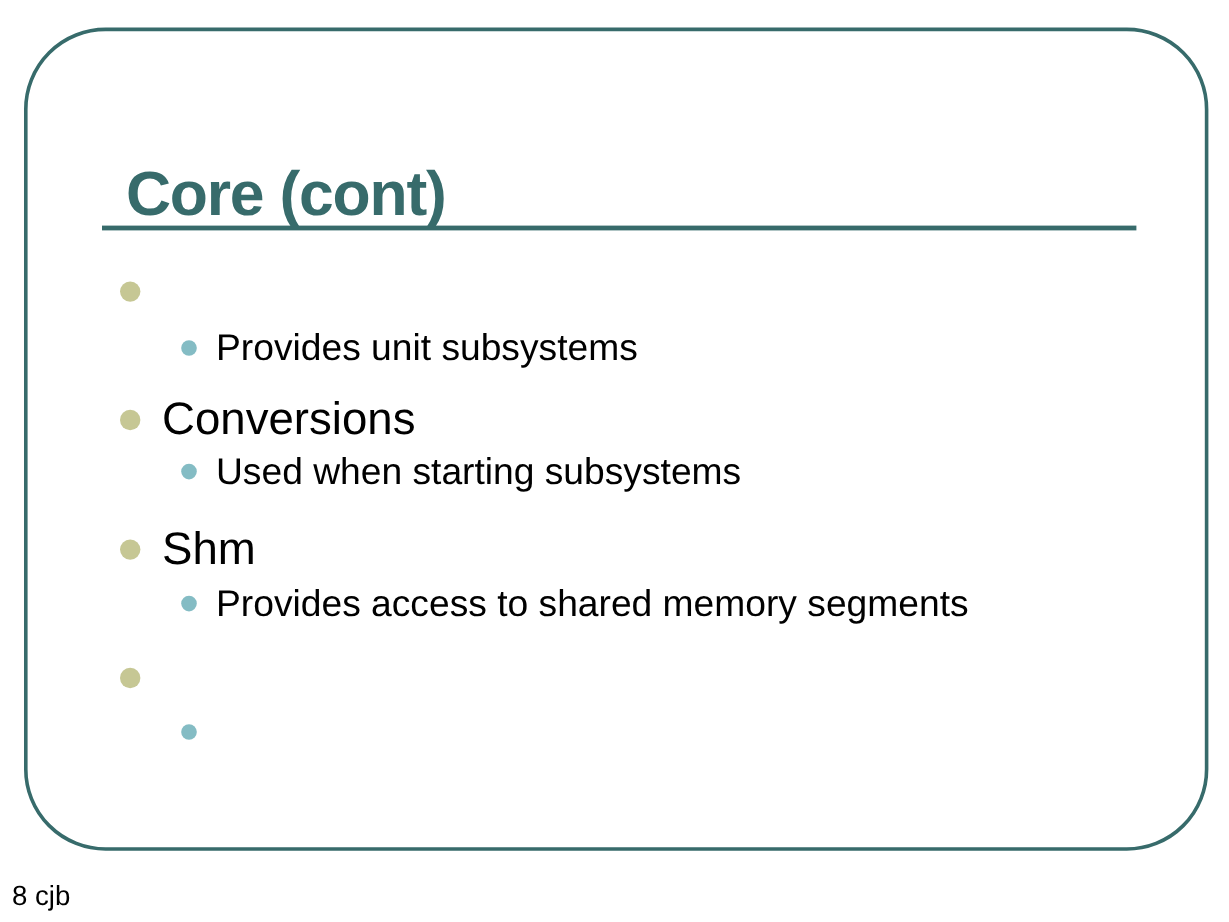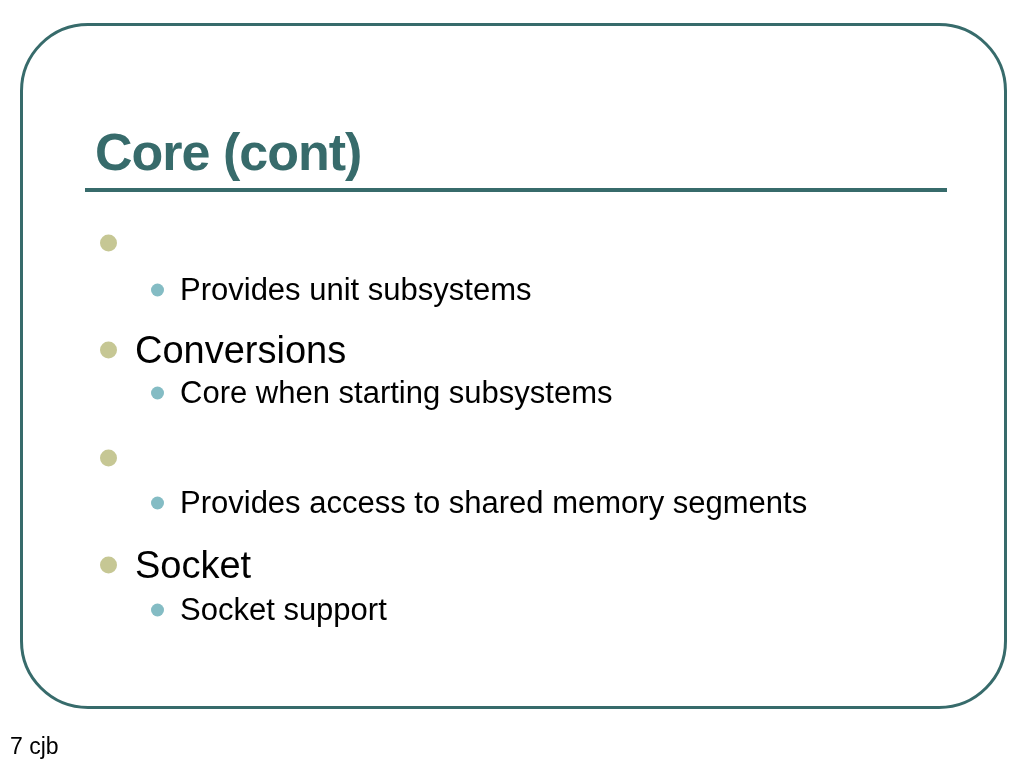--- a/index.html
+++ b/index.html
@@ -21,21 +21,21 @@
     top: 23px;
     width: 981px;
     height: 680px;
     border: 3px solid #376b6b;
     border-radius: 68px;
   }
   .title {
     position: absolute;
     left: 95px;
     top: 122px;
-    margin: 0;
+    margin: 10px;
     font-size: 52px;
     font-weight: 900;
     letter-spacing: -1px;
     color: #376b6b;
     white-space: nowrap;
   }
   .title-rule {
     position: absolute;
     left: 85px;
     top: 188px;
@@ -117,37 +117,36 @@
     <span>Provides unit subsystems</span>
   </div>
 
   <div class="row l1 row3">
     <span class="dot"></span>
     <span>Conversions</span>
   </div>
 
   <div class="row l2 row4">
     <span class="dot"></span>
-    <span>Core when starting subsystems</span>
+    <span>Used when starting subsystems</span>
   </div>
 
   <div class="row l1 row5">
     <span class="dot"></span>
+    <span>Shm</span>
   </div>
 
   <div class="row l2 row6">
     <span class="dot"></span>
     <span>Provides access to shared memory segments</span>
   </div>
 
   <div class="row l1 row7">
     <span class="dot"></span>
-    <span>Socket</span>
   </div>
 
   <div class="row l2 row8">
     <span class="dot"></span>
-    <span>Socket support</span>
   </div>
 
-  <div class="footer">7 cjb</div>
+  <div class="footer">8 cjb</div>
 
 </div>
 
 </body></html>

